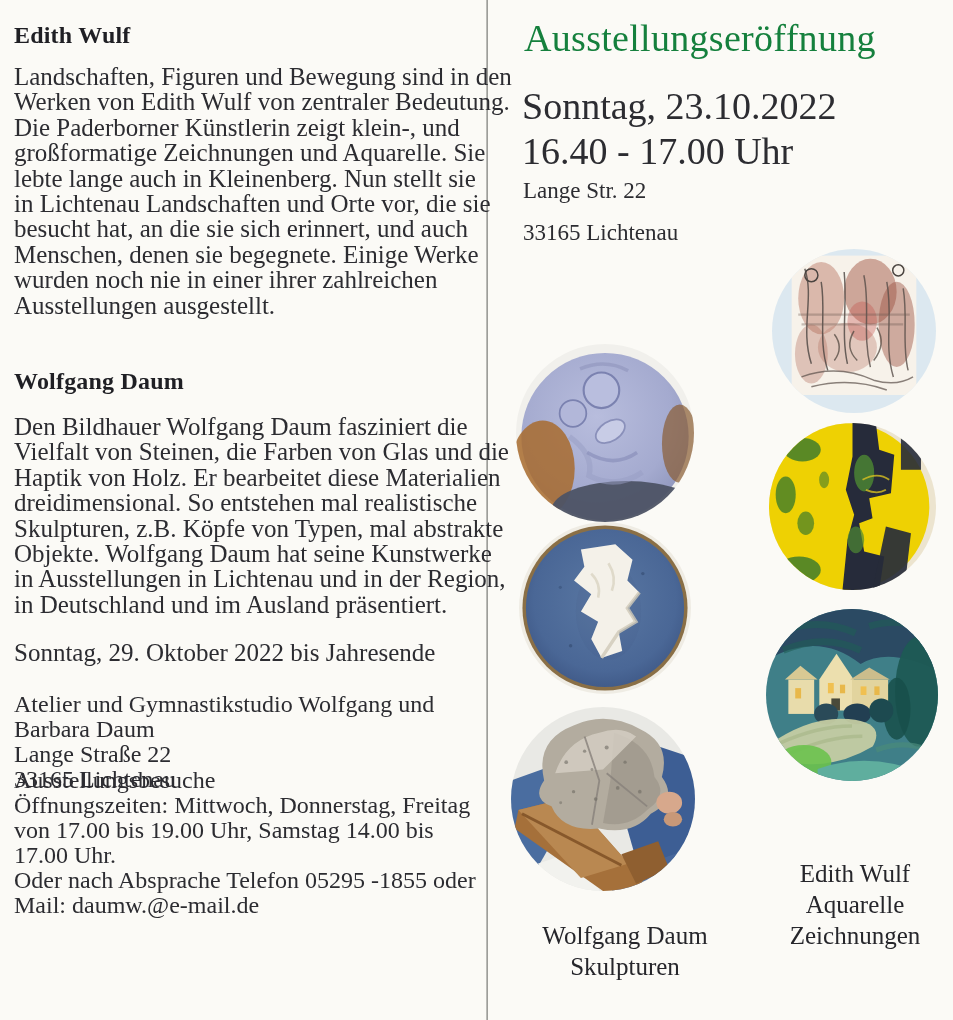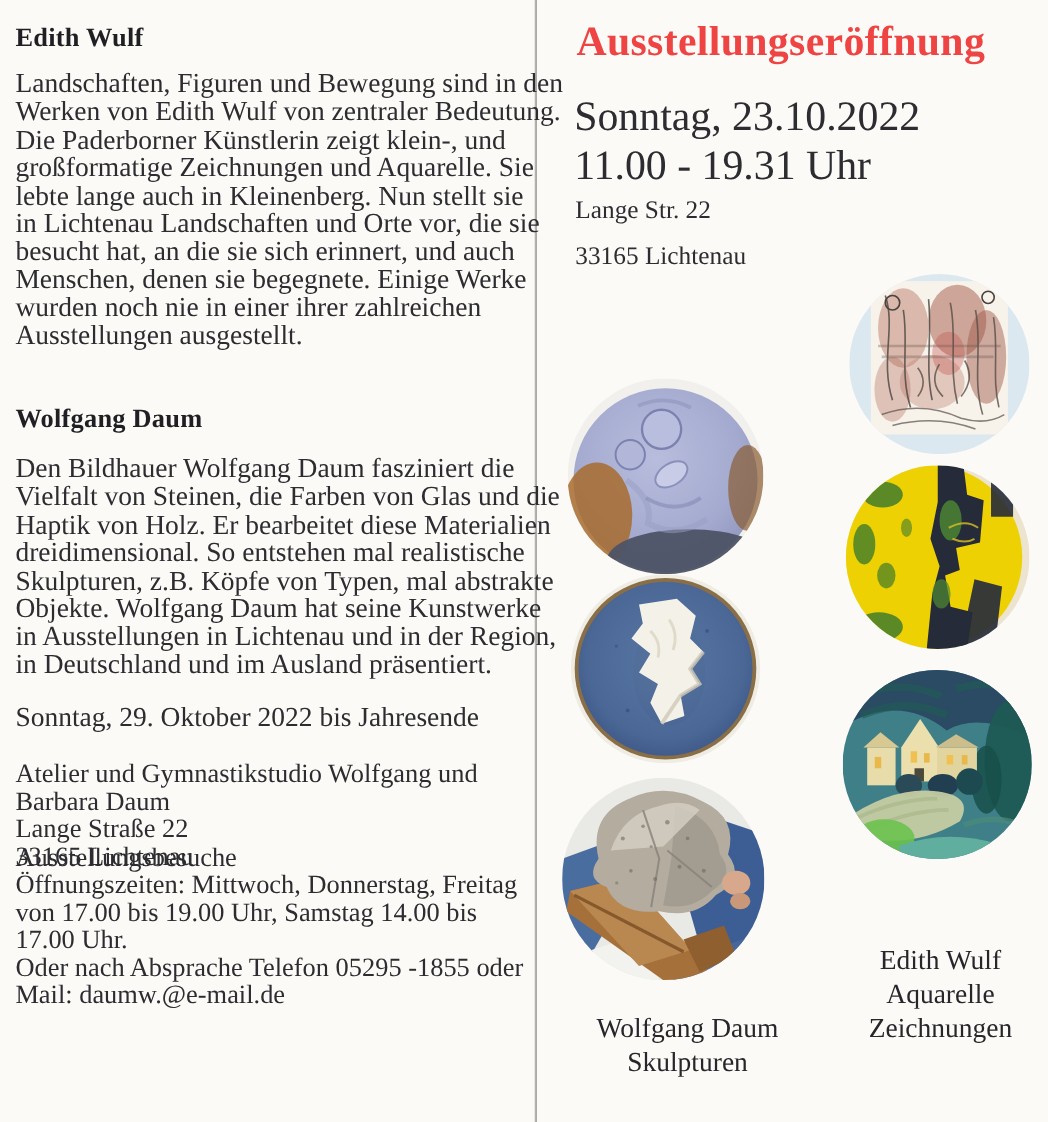--- a/index.html
+++ b/index.html
@@ -20,21 +20,21 @@
   }
   
   .blk{position:absolute;white-space:nowrap;}
   .h-sec{
     font-weight:bold;font-size:24px;color:#1f1f24;letter-spacing:.2px;
   }
   .body-txt{font-size:25px;line-height:25.4px;}
   .body-sm{font-size:24px;line-height:25px;}
   
   .title{
-    font-weight:bold;font-size:38px;color:#ef4444;letter-spacing:.3px;
+    font-weight:normal;font-size:38px;color:#15803d;letter-spacing:.3px;
   }
   .date-line{font-size:38px;}
   .addr-line{font-size:23px;text-align:right;}
   .caption{
     font-size:25px;line-height:31px;text-align:center;color:#26262b;
   }
   
   .art{
     position:absolute;border-radius:50%;overflow:hidden;
   }
@@ -63,21 +63,21 @@
 
     <div class="blk body-sm" style="left:14px;top:768px;">Ausstellungsbesuche<br>Öffnungszeiten:  Mittwoch, Donnerstag, Freitag<br>von 17.00 bis 19.00 Uhr, Samstag 14.00 bis<br>17.00 Uhr.<br>Oder nach Absprache Telefon 05295 -1855 oder<br>Mail: daumw.@e-mail.de</div>
   </div>
 
   <div>
 
     <div class="blk title" style="left:524px;top:16px;">Ausstellungseröffnung</div>
 
     <div class="blk date-line" style="left:522px;top:84px;">Sonntag, 23.10.2022</div>
 
-    <div class="blk date-line" style="left:522px;top:129px;">11.00 - 19.31 Uhr</div>
+    <div class="blk date-line" style="left:522px;top:129px;">16.40 - 17.00 Uhr</div>
 
     <div class="blk addr-line" style="left:523px;top:178px;">Lange Str. 22</div>
 
     <div class="blk addr-line" style="left:523px;top:220px;">33165 Lichtenau</div>
 
     <div class="art" style="left:772px;top:249px;width:164px;height:164px;" role="img" aria-label="red-chalk-drawing-photo">
       <svg viewBox="0 0 100 100">
         <rect width="100" height="100" fill="#dce8f0"></rect>
         <rect x="12" y="4" width="76" height="85" fill="#f7f2ea"></rect>
         <ellipse cx="30" cy="30" rx="14" ry="22" fill="#b5705f" opacity=".45"></ellipse>

